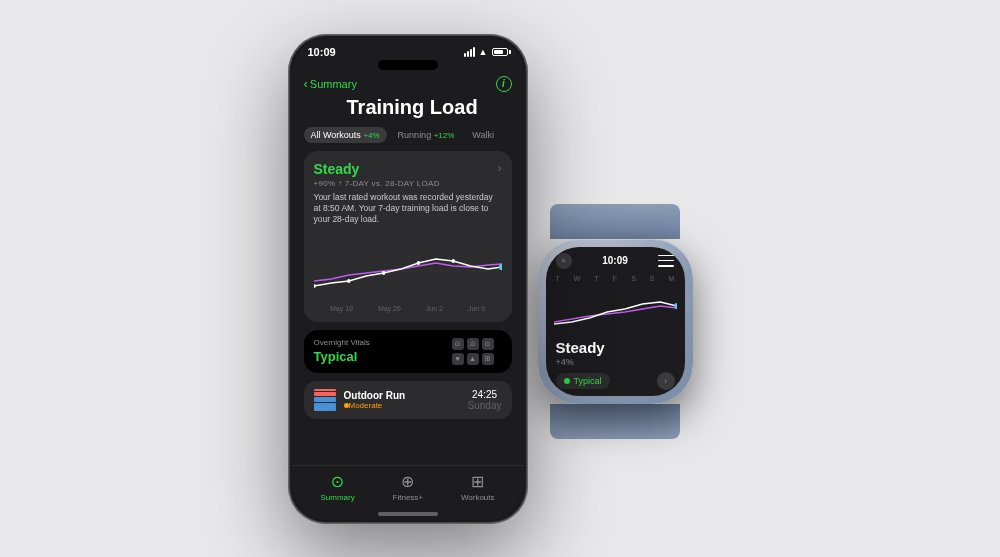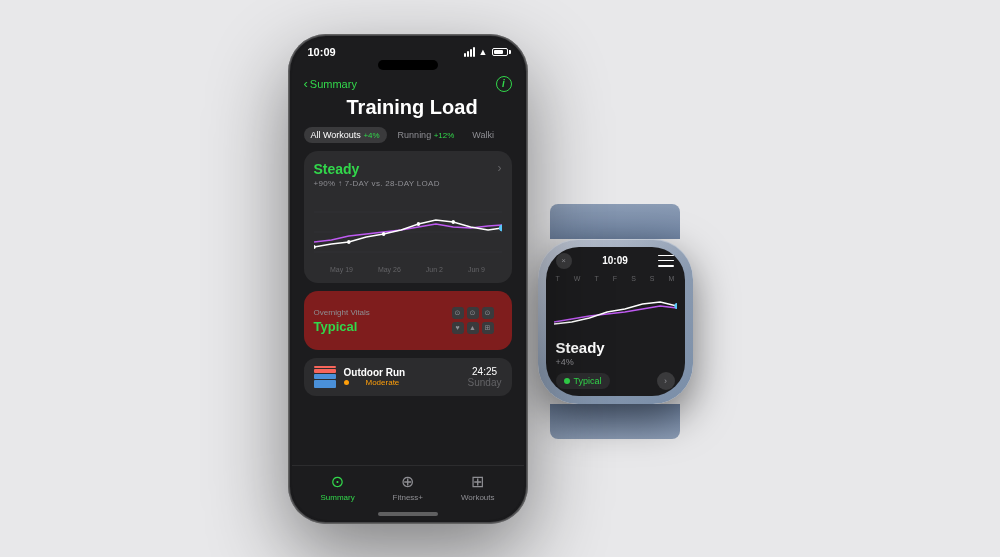--- a/index.html
+++ b/index.html
@@ -248,27 +248,27 @@
       justify-content: space-around;
       padding: 0 4px;
     }
     .chart-date {
       font-size: 7px;
       color: #636366;
     }
 
     
     .vitals-section {
-      background: #7f1d1d;
+      background: #000000;
       border-radius: 14px;
-      padding: 16px 10px;
+      padding: 8px 10px;
       margin-bottom: 8px;
       display: flex;
       justify-content: space-between;
-      align-items: flex-end;
+      align-items: flex-start;
     }
     .vitals-label {
       font-size: 8px;
       color: #8e8e93;
       margin-bottom: 2px;
     }
     .vitals-value {
       font-size: 13px;
       font-weight: 600;
       color: #32d74b;
@@ -323,21 +323,21 @@
       flex: 1;
     }
     .workout-name {
       font-size: 10px;
       font-weight: 600;
       color: white;
     }
     .workout-intensity {
       display: flex;
       align-items: center;
-      gap: 17px;
+      gap: 0;
       font-size: 8px;
     }
     .intensity-dot {
       width: 5px;
       height: 5px;
       border-radius: 50%;
       background: #ff9f0a;
     }
     .intensity-text {
       color: #ff9f0a;
@@ -606,20 +606,21 @@
             <span>Walki</span>
           </div>
         </div>
 
         <div class="training-card">
           <div class="card-header">
             <span class="steady-label">Steady</span>
             <span class="chevron-right">›</span>
           </div>
           <div class="load-subtitle">+90% ↑ 7-DAY vs. 28-DAY LOAD</div>
+          <div class="load-description">Your last rated workout was recorded yesterday at 8:50 AM. Your 7-day training load is close to your 28-day load.</div>
 
           <div class="chart-area">
             <svg class="chart-svg" viewBox="0 0 216 70" preserveAspectRatio="none">
 
               <line x1="0" y1="60" x2="216" y2="60" stroke="#3a3a3c" stroke-width="0.5"></line>
               <line x1="0" y1="40" x2="216" y2="40" stroke="#3a3a3c" stroke-width="0.5"></line>
               <line x1="0" y1="20" x2="216" y2="20" stroke="#3a3a3c" stroke-width="0.5"></line>
 
               <polyline points="0,50 20,48 40,44 60,42 80,40 100,38 120,35 140,32 160,35 180,36 200,34 216,33" fill="none" stroke="#bf5af2" stroke-width="1.5" stroke-linejoin="round"></polyline>
 

